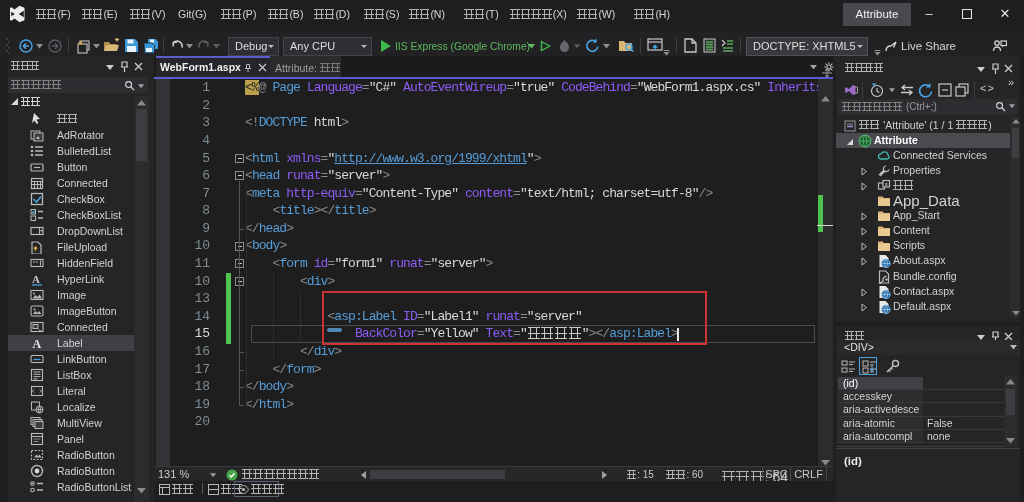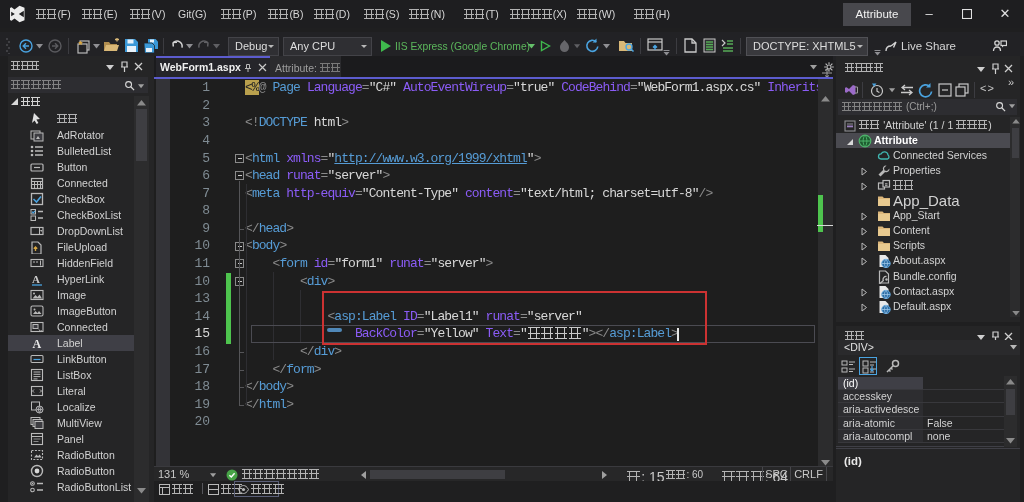--- a/index.html
+++ b/index.html
@@ -449,21 +449,21 @@
   <div class="abs" id="code">
     <div class="abs" style="left:2px;top:0;width:14px;height:387px;background:#333337"></div>
     <div id="lines">
     <div class="cl" style="top:0.2px"><span class="ln">1</span><span class="cd"><span style="background:#b9a04d;color:#252525">&lt;%</span><span class="gray">@</span> <span class="blue">Page</span> <span class="lblu">Language</span><span class="gray">=</span><span class="wht">"C#"</span> <span class="lblu">AutoEventWireup</span><span class="gray">=</span><span class="wht">"true"</span> <span class="lblu">CodeBehind</span><span class="gray">=</span><span class="wht">"WebForm1.aspx.cs"</span> <span class="lblu">Inherits</span></span></div>
     <div class="cl" style="top:17.8px"><span class="ln">2</span><span class="cd"></span></div>
     <div class="cl" style="top:35.4px"><span class="ln">3</span><span class="cd"><span class="gray">&lt;!</span><span class="blue">DOCTYPE</span><span class="wht"> html</span><span class="gray">&gt;</span></span></div>
     <div class="cl" style="top:52.9px"><span class="ln">4</span><span class="cd"></span></div>
     <div class="cl" style="top:70.5px"><span class="ln">5</span><span class="cd"><span class="gray">&lt;</span><span class="blue">html</span> <span class="lblu">xmlns</span><span class="gray">=</span><span class="wht">"</span><span class="lnk">http://www.w3.org/1999/xhtml</span><span class="wht">"</span><span class="gray">&gt;</span></span></div>
     <div class="cl" style="top:88.1px"><span class="ln">6</span><span class="cd"><span class="gray">&lt;</span><span class="blue">head</span> <span class="lblu">runat</span><span class="gray">=</span><span class="wht">"server"</span><span class="gray">&gt;</span></span></div>
     <div class="cl" style="top:105.7px"><span class="ln">7</span><span class="cd"><span class="gray">&lt;</span><span class="blue">meta</span> <span class="lblu">http-equiv</span><span class="gray">=</span><span class="wht">"Content-Type"</span> <span class="lblu">content</span><span class="gray">=</span><span class="wht">"text/html; charset=utf-8"</span><span class="gray">/&gt;</span></span></div>
-    <div class="cl" style="top:123.3px"><span class="ln">8</span></div>
+    <div class="cl" style="top:123.3px"><span class="ln">8</span><span class="cd">    <span class="gray">&lt;</span><span class="blue">title</span><span class="gray">&gt;&lt;/</span><span class="blue">title</span><span class="gray">&gt;</span></span></div>
     <div class="cl" style="top:140.8px"><span class="ln">9</span><span class="cd"><span class="gray">&lt;/</span><span class="blue">head</span><span class="gray">&gt;</span></span></div>
     <div class="cl" style="top:158.4px"><span class="ln">10</span><span class="cd"><span class="gray">&lt;</span><span class="blue">body</span><span class="gray">&gt;</span></span></div>
     <div class="cl" style="top:176.0px"><span class="ln">11</span><span class="cd">    <span class="gray">&lt;</span><span class="blue">form</span> <span class="lblu">id</span><span class="gray">=</span><span class="wht">"form1"</span> <span class="lblu">runat</span><span class="gray">=</span><span class="wht">"server"</span><span class="gray">&gt;</span></span></div>
     <div class="cl" style="top:193.6px"><span class="ln">10</span><span class="cd">        <span class="gray">&lt;</span><span class="blue">div</span><span class="gray">&gt;</span></span></div>
     <div class="cl" style="top:211.2px"><span class="ln">13</span></div>
     <div class="cl" style="top:228.7px"><span class="ln">14</span><span class="cd">            <span class="gray">&lt;</span><span class="blue">asp:Label</span> <span class="lblu">ID</span><span class="gray">=</span><span class="wht">"Label1"</span> <span class="lblu">runat</span><span class="gray">=</span><span class="wht">"server"</span></span></div>
     <div class="cl" style="top:246.3px"><span class="ln" style="color:#d8d8d8">15</span><span class="cd">                <span class="lblu">BackColor</span><span class="gray">=</span><span class="wht">"Yellow"</span> <span class="lblu">Text</span><span class="gray">=</span><span class="wht">"</span><i class="k kc"></i><i class="k kc"></i><i class="k kc"></i><i class="k kc"></i><span class="wht">"</span><span class="gray">&gt;&lt;/</span><span class="blue">asp:Label</span><span class="gray">&gt;</span></span></div>
     <div class="cl" style="top:263.9px"><span class="ln">16</span><span class="cd">        <span class="gray">&lt;/</span><span class="blue">div</span><span class="gray">&gt;</span></span></div>
     <div class="cl" style="top:281.5px"><span class="ln">17</span><span class="cd">    <span class="gray">&lt;/</span><span class="blue">form</span><span class="gray">&gt;</span></span></div>
     <div class="cl" style="top:299.1px"><span class="ln">18</span><span class="cd"><span class="gray">&lt;/</span><span class="blue">body</span><span class="gray">&gt;</span></span></div>
@@ -532,21 +532,21 @@
         <path d="M3.4 6.2 5.3 8l3.3-3.8" stroke="#fff" stroke-width="1.4" fill="none"></path>
       </svg>
     <span class="abs" style="left:88px;top:1px"><i class="k"></i><i class="k"></i><i class="k"></i><i class="k"></i><i class="k"></i><i class="k"></i><i class="k"></i></span>
     <svg class="abs" style="left:207px;top:4px" width="6" height="8" viewBox="0 0 6 8">
         <path d="M5 0 0 4l5 4z" fill="#9f9f9f"></path>
       </svg>
     <div class="abs" style="left:216px;top:3px;width:135px;height:9px;background:#3e3e42"></div>
     <svg class="abs" style="left:447px;top:4px" width="6" height="8" viewBox="0 0 6 8">
         <path d="M1 0l5 4-5 4z" fill="#9f9f9f"></path>
       </svg>
-    <span class="abs" style="left:473px;top:2px;font-size:14px"><i class="k"></i>: 15</span>
+    <span class="abs" style="left:473px;top:2px;font-size:10px"><i class="k"></i>: 15</span>
     <span class="abs" style="left:512px;top:2px;font-size:10px"><i class="k"></i><i class="k"></i>: 60</span>
     <span class="abs" style="left:568px;top:2px;font-size:14px"><i class="k"></i><i class="k"></i><i class="k"></i>: 64</span>
     <div class="abs" style="left:608px;top:0;width:29px;height:15px;border-left:1px solid #47474b;border-right:1px solid #47474b;text-align:center"><span style="line-height:15px">SPC</span></div>
     <div class="abs" style="left:637px;top:0;width:36px;height:15px;border-right:1px solid #47474b;text-align:center"><span style="line-height:15px">CRLF</span></div>
   </div>
 
   <div class="abs" style="left:0;top:425px;width:679px;height:21px;background:#1f1f20;font-size:11px;color:#c9c9c9">
     <svg class="abs" style="left:5px;top:3px" width="11" height="11" viewBox="0 0 11 11">
         <rect x="0.5" y="0.5" width="10" height="10" fill="none" stroke="#b9b9b9"></rect>
         <path d="M0.5 3.5h10M3.5 3.5V10" stroke="#b9b9b9"></path>

